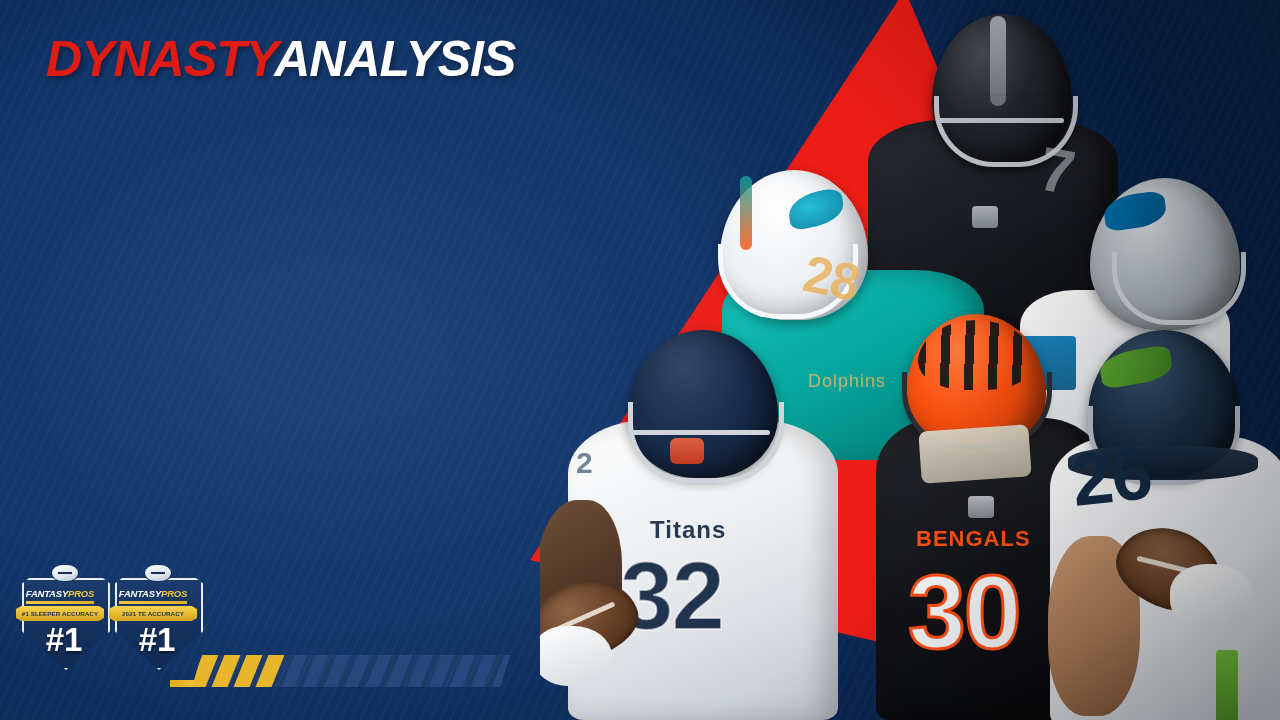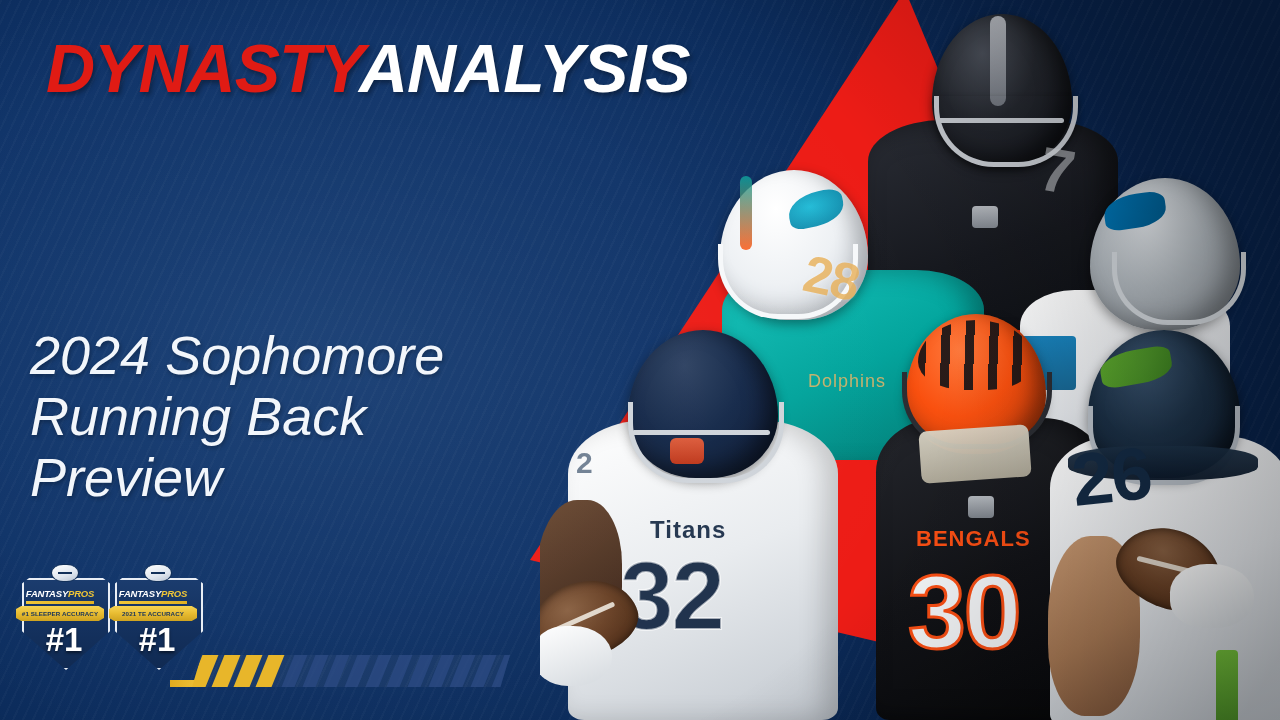--- a/index.html
+++ b/index.html
@@ -47,21 +47,21 @@
   .arm{position:absolute;border-radius:46%;}
   .ball{position:absolute;border-radius:50% 50% 50% 50%/58% 58% 42% 42%;
         background:radial-gradient(ellipse at 38% 32%, #8a6244 0%, #6a4227 45%, #41230f 100%);
         box-shadow:inset 0 0 10px rgba(0,0,0,.55);}
   .ball:after{content:"";position:absolute;left:18%;top:44%;width:64%;height:6%;
         background:rgba(245,240,230,.85);border-radius:3px;transform:rotate(-8deg);}
 
   
   .headline{
     position:absolute;left:46px;top:34px;white-space:nowrap;
-    font-weight:bold;font-style:italic;font-size:68px;line-height:1;
+    font-weight:bold;font-style:italic;font-size:50px;line-height:1;
     letter-spacing:-1px;
     text-shadow:2px 3px 5px rgba(0,0,0,.35);
   }
   .headline .dyn{color:#e01b14;}
   .headline .ana{color:#ffffff;}
 
   
   .subtitle{
     position:absolute;left:30px;top:325px;width:520px;
     color:#f2f6fb;font-style:italic;font-weight:300;
@@ -275,25 +275,20 @@
     </div>
 
   </div>
 
   <div class="bg-vignette"></div>
 
   <div class="headline">
     <span class="dyn">DYNASTY</span><span class="ana">ANALYSIS</span>
   </div>
 
-  <div class="subtitle">
-    <span>2024 Sophomore</span>
-    <span>Running Back</span>
-    <span>Preview</span>
-  </div>
 
   <div class="badges">
 
     <div class="badge b1">
       <div class="shield"></div>
       <div class="fp-ball"></div>
       <div class="fp-word">
         <b>FANTASY</b>
           <i>PROS</i>
       </div>

